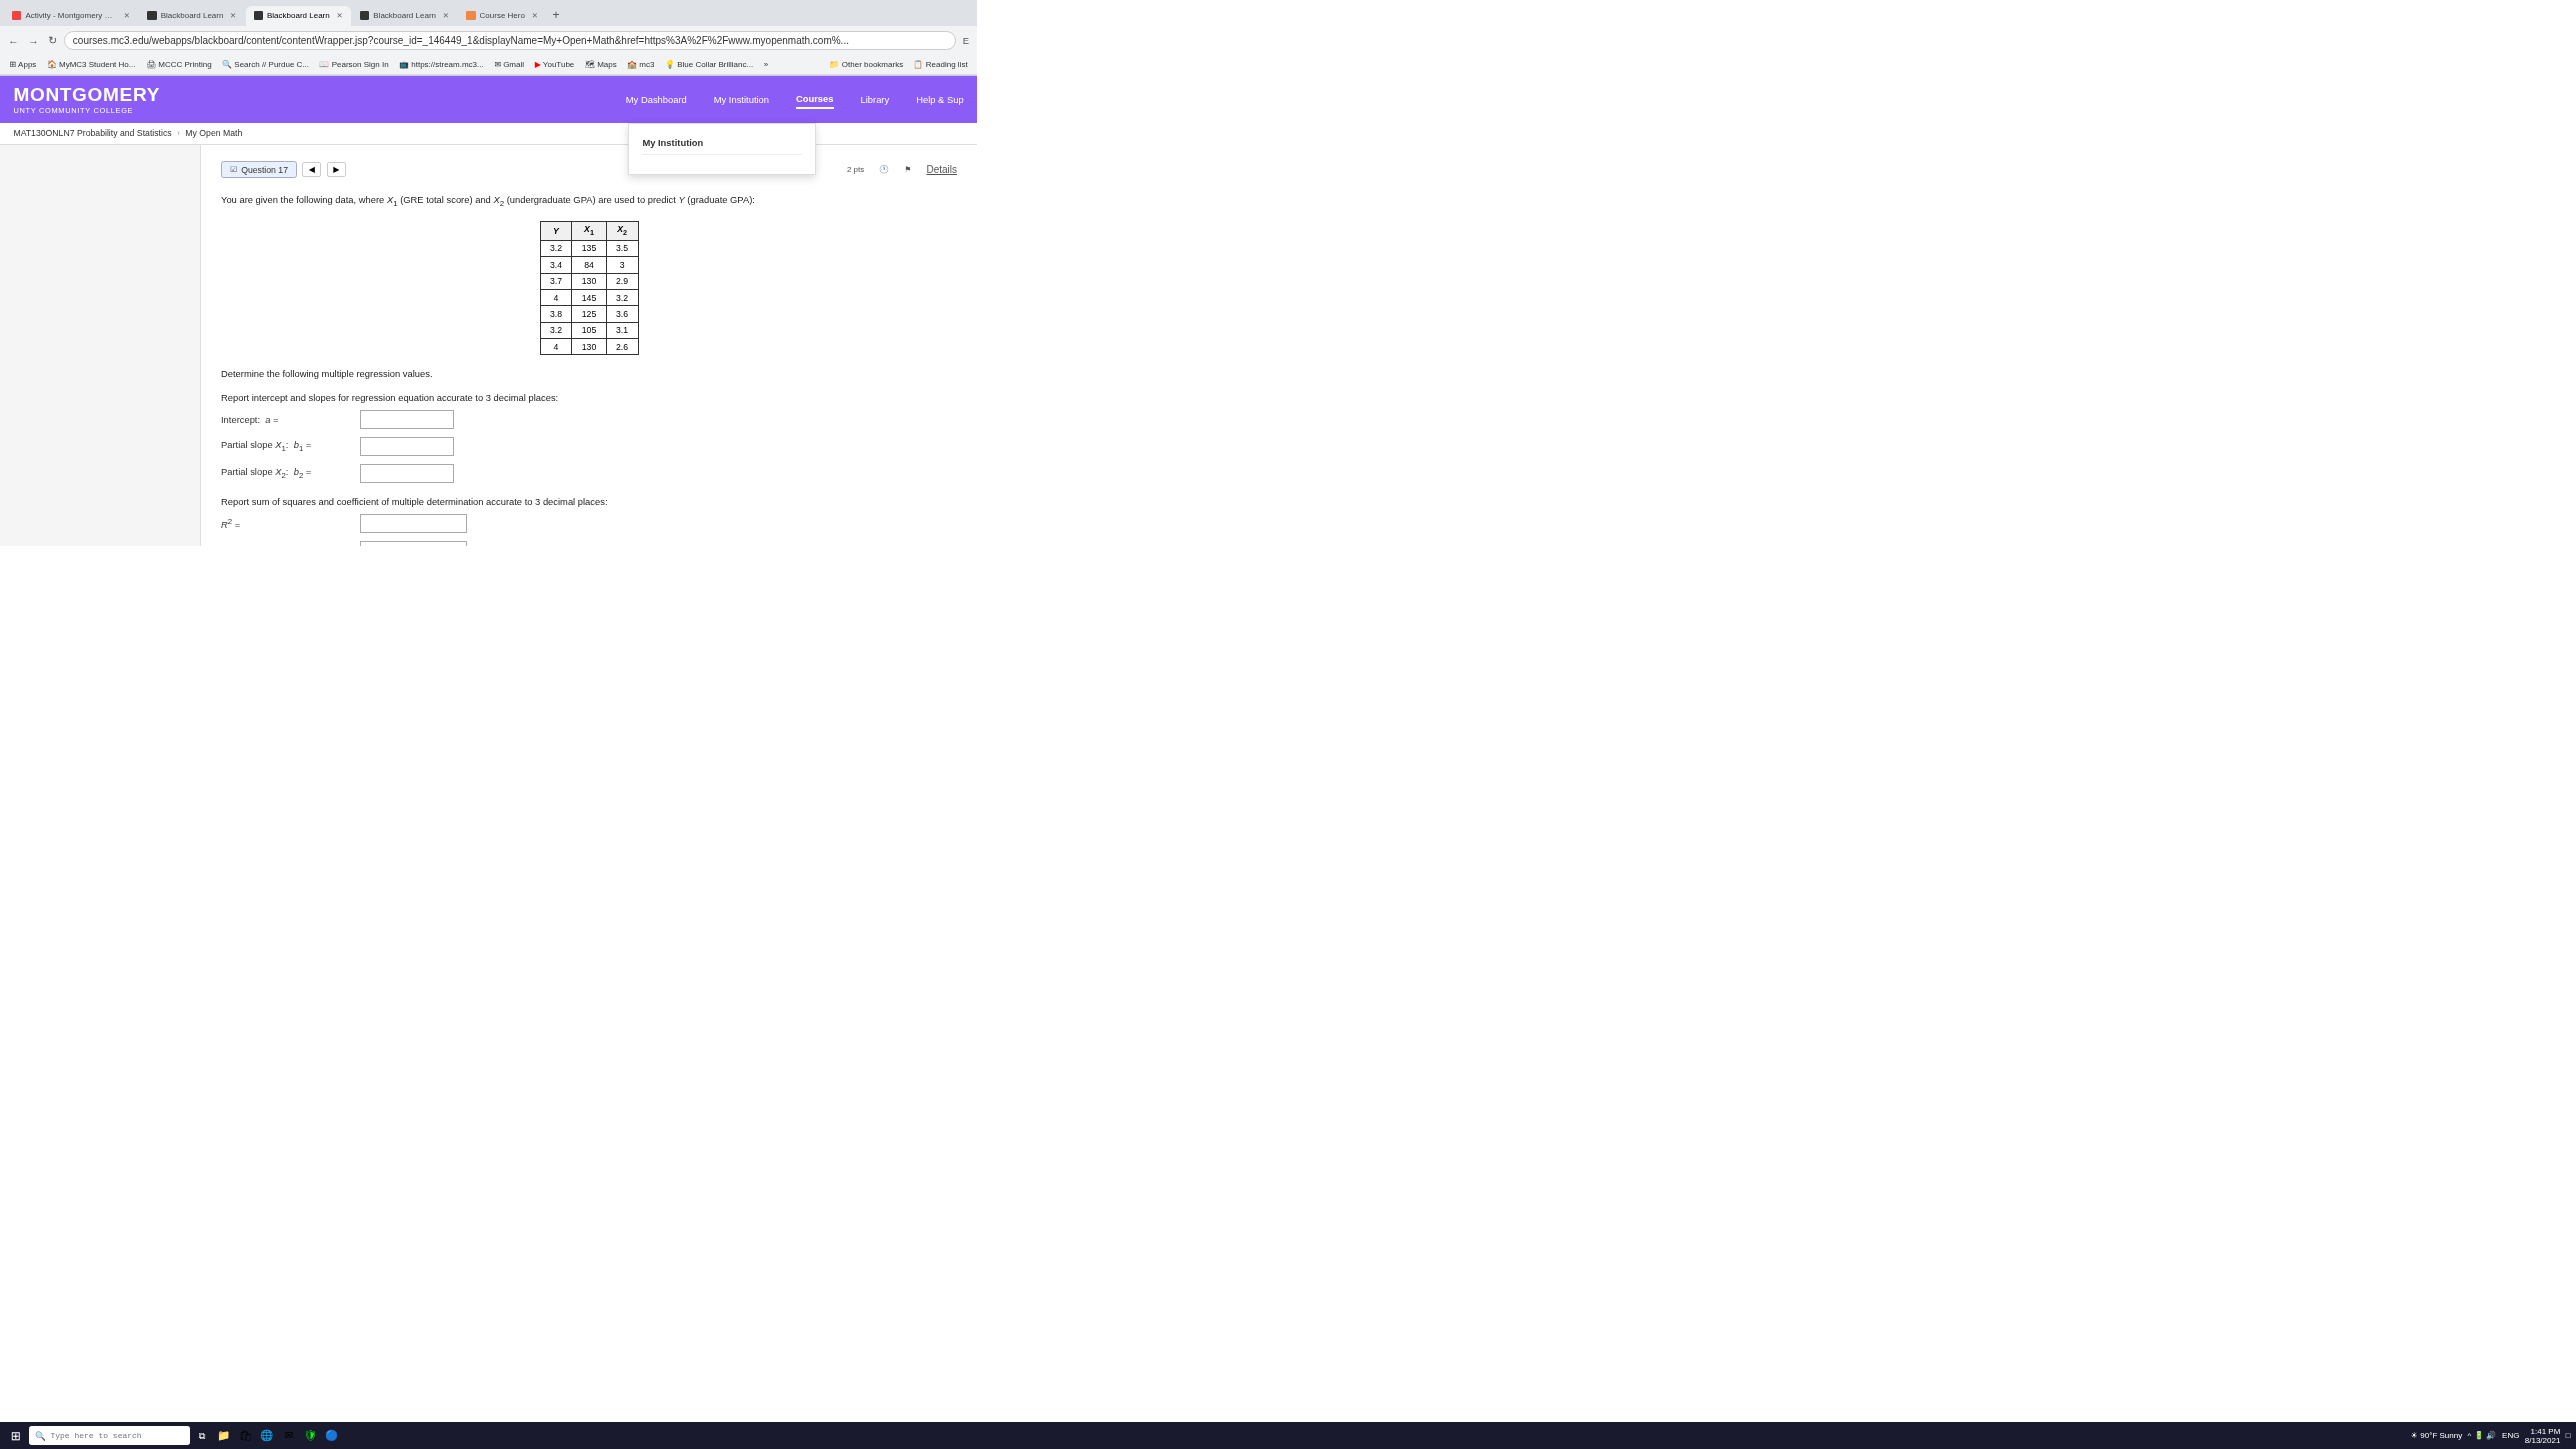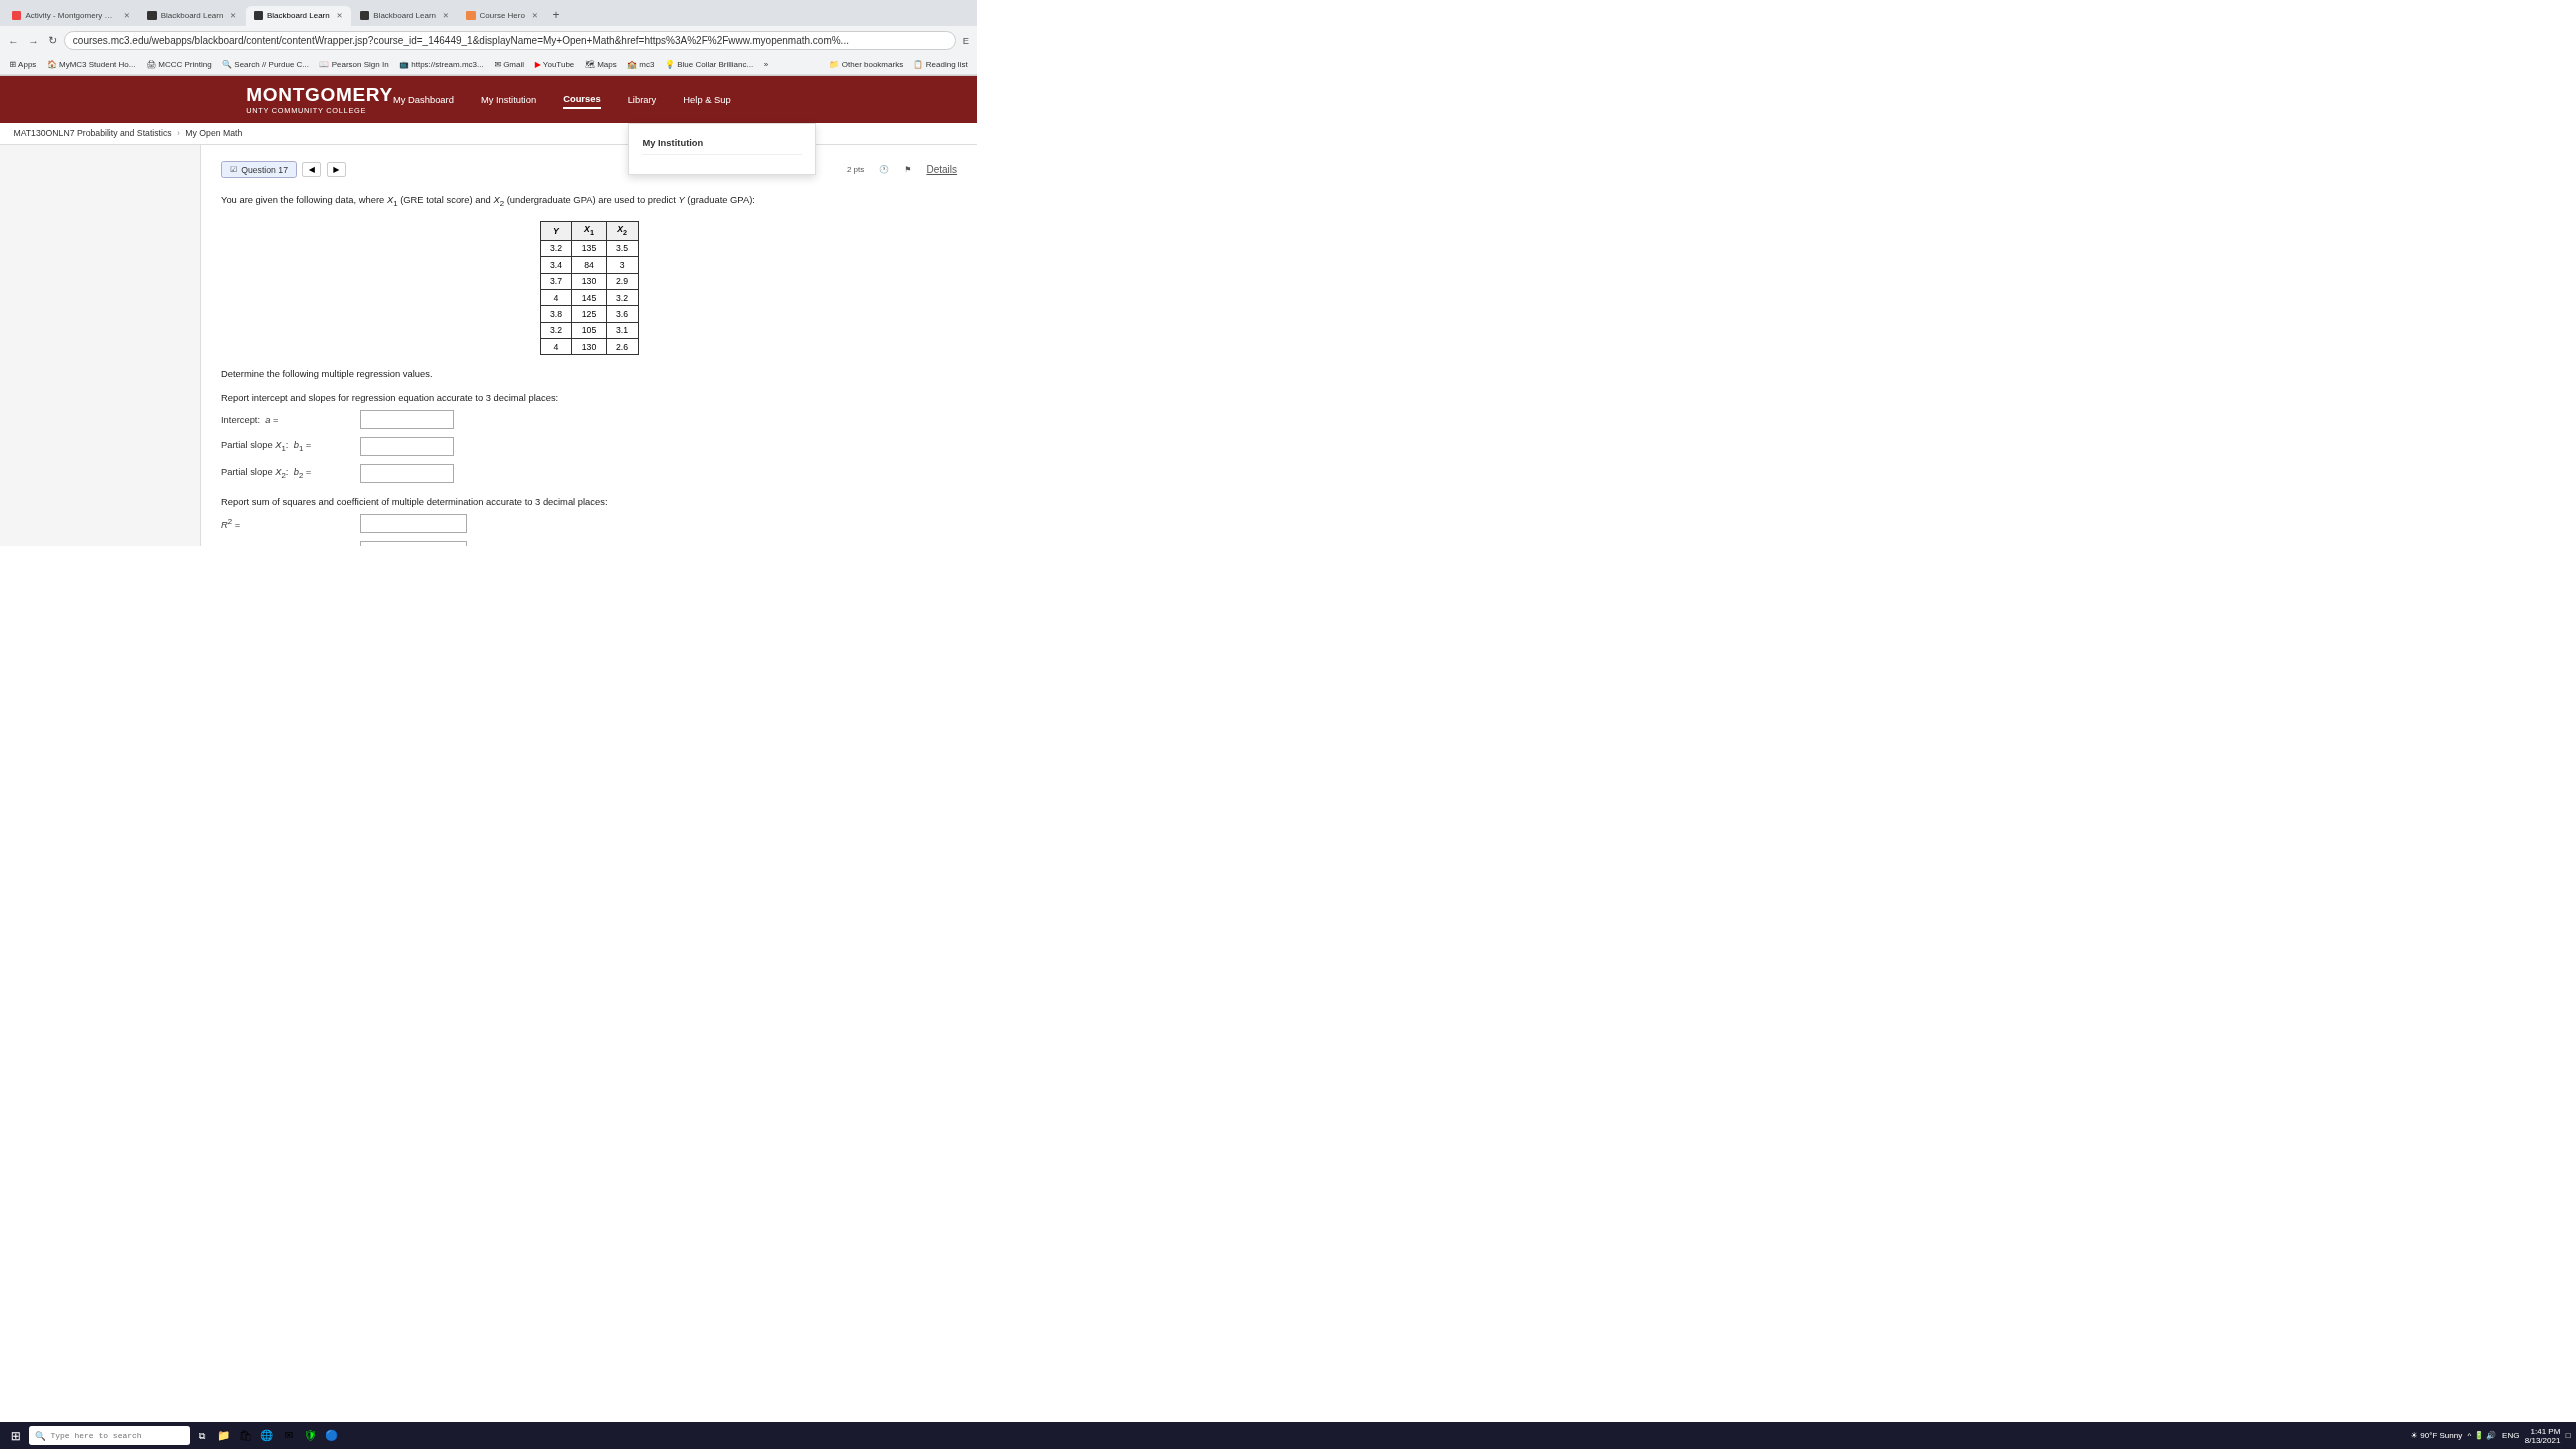--- a/index.html
+++ b/index.html
@@ -25,21 +25,21 @@
     .browser-action-btn { background: none; border: none; cursor: pointer; color: #555; font-size: 9.4px; padding: 1.3px 2.7px; }
 
     
     .bookmarks-bar { display: flex; align-items: center; padding: 1.3px 5.4px; background: #f1f3f4; border-bottom: 0.7px solid #ddd; height: 20px; gap: 2.7px; font-size: 8px; overflow: hidden; }
     .bookmark-item { display: flex; align-items: center; gap: 2px; padding: 1.3px 4px; border-radius: 2.7px; cursor: pointer; white-space: nowrap; color: #333; }
 
     
     .page-content { height: calc(547px - 75px); overflow: hidden; position: relative; }
 
     
-    .mont-header { background: #7f1d1d; color: white; padding: 0 13.4px; display: flex; align-items: center; justify-content: center; height: 47px; }
+    .mont-header { background: #8b5cf6; color: white; padding: 0 13.4px; display: flex; align-items: center; justify-content: space-between; height: 47px; }
     .mont-logo { display: flex; flex-direction: column; }
     .mont-logo-main { font-size: 19px; font-weight: bold; letter-spacing: 0.7px; }
     .mont-logo-sub { font-size: 7.4px; letter-spacing: 0.7px; }
     .mont-nav { display: flex; gap: 27px; align-items: center; }
     .mont-nav-item { color: white; text-decoration: none; font-size: 9.4px; cursor: pointer; padding: 3.4px 0; }
     .mont-nav-item.active { border-bottom: 2px solid white; font-weight: bold; }
 
     
     .course-breadcrumb { display: flex; align-items: center; padding: 5.4px 13.4px; background: #fff; border-bottom: 0.7px solid #ddd; font-size: 8.7px; }
     .breadcrumb-item { color: #333; }

